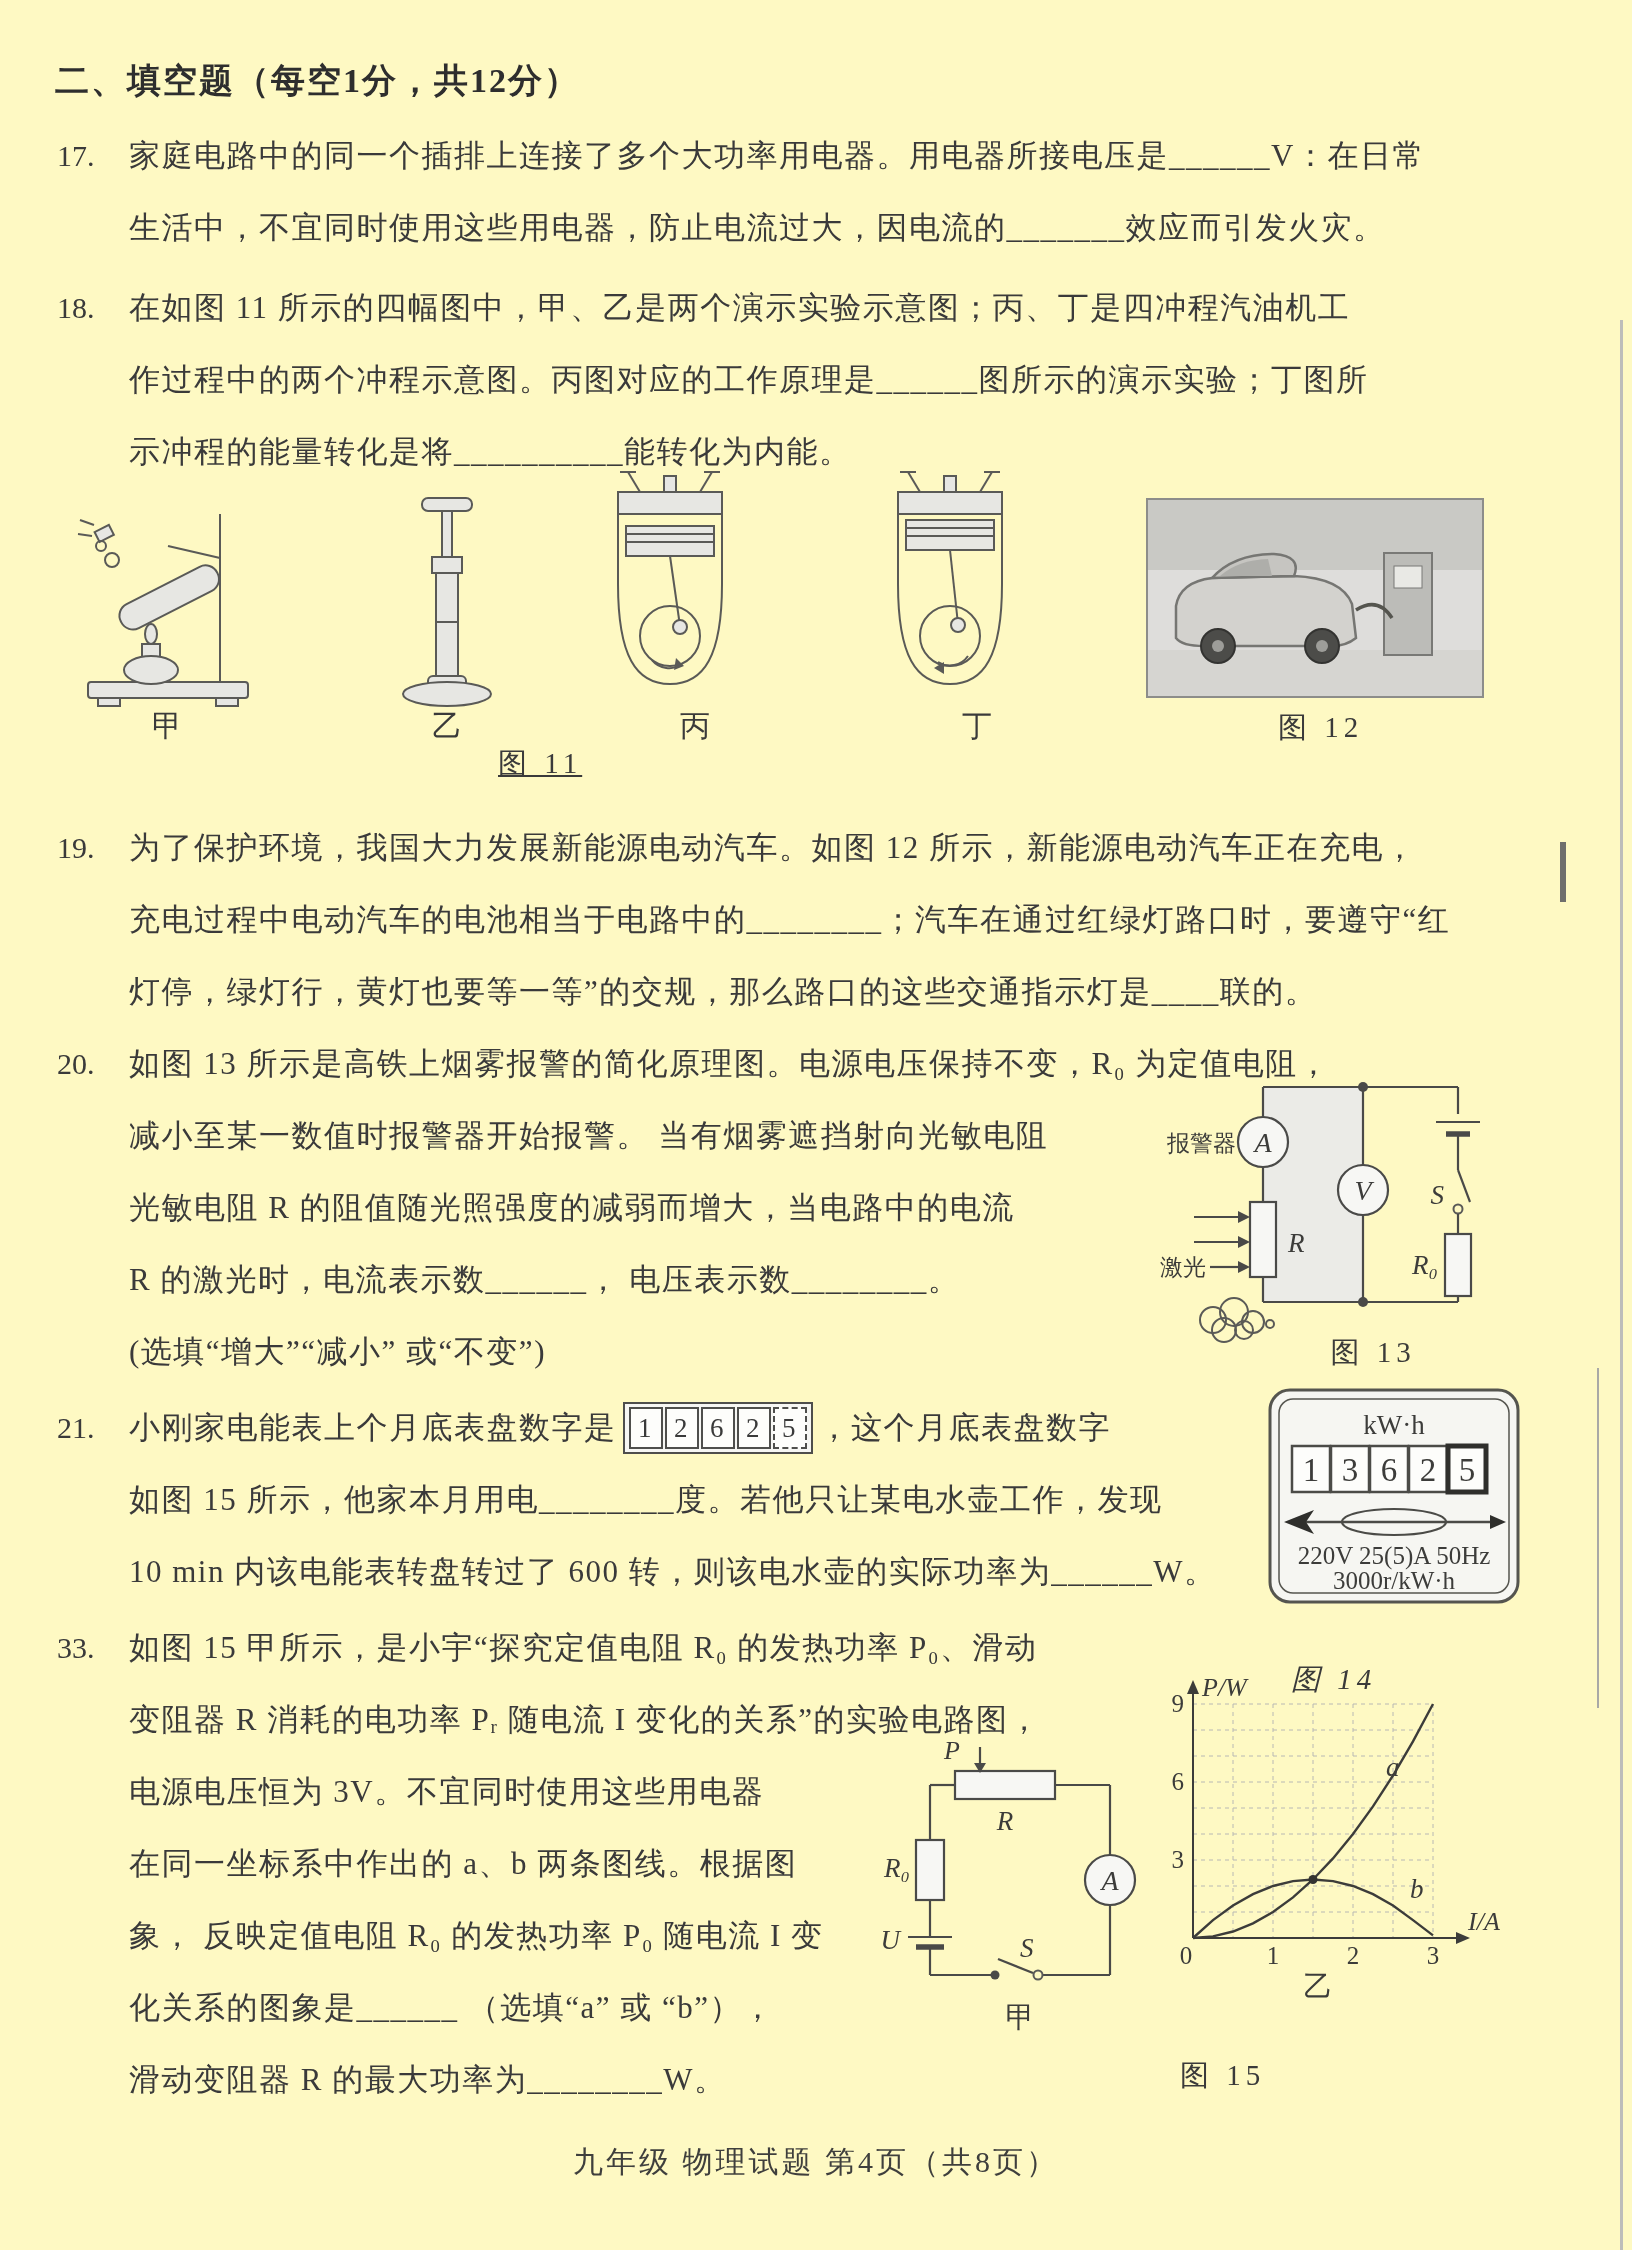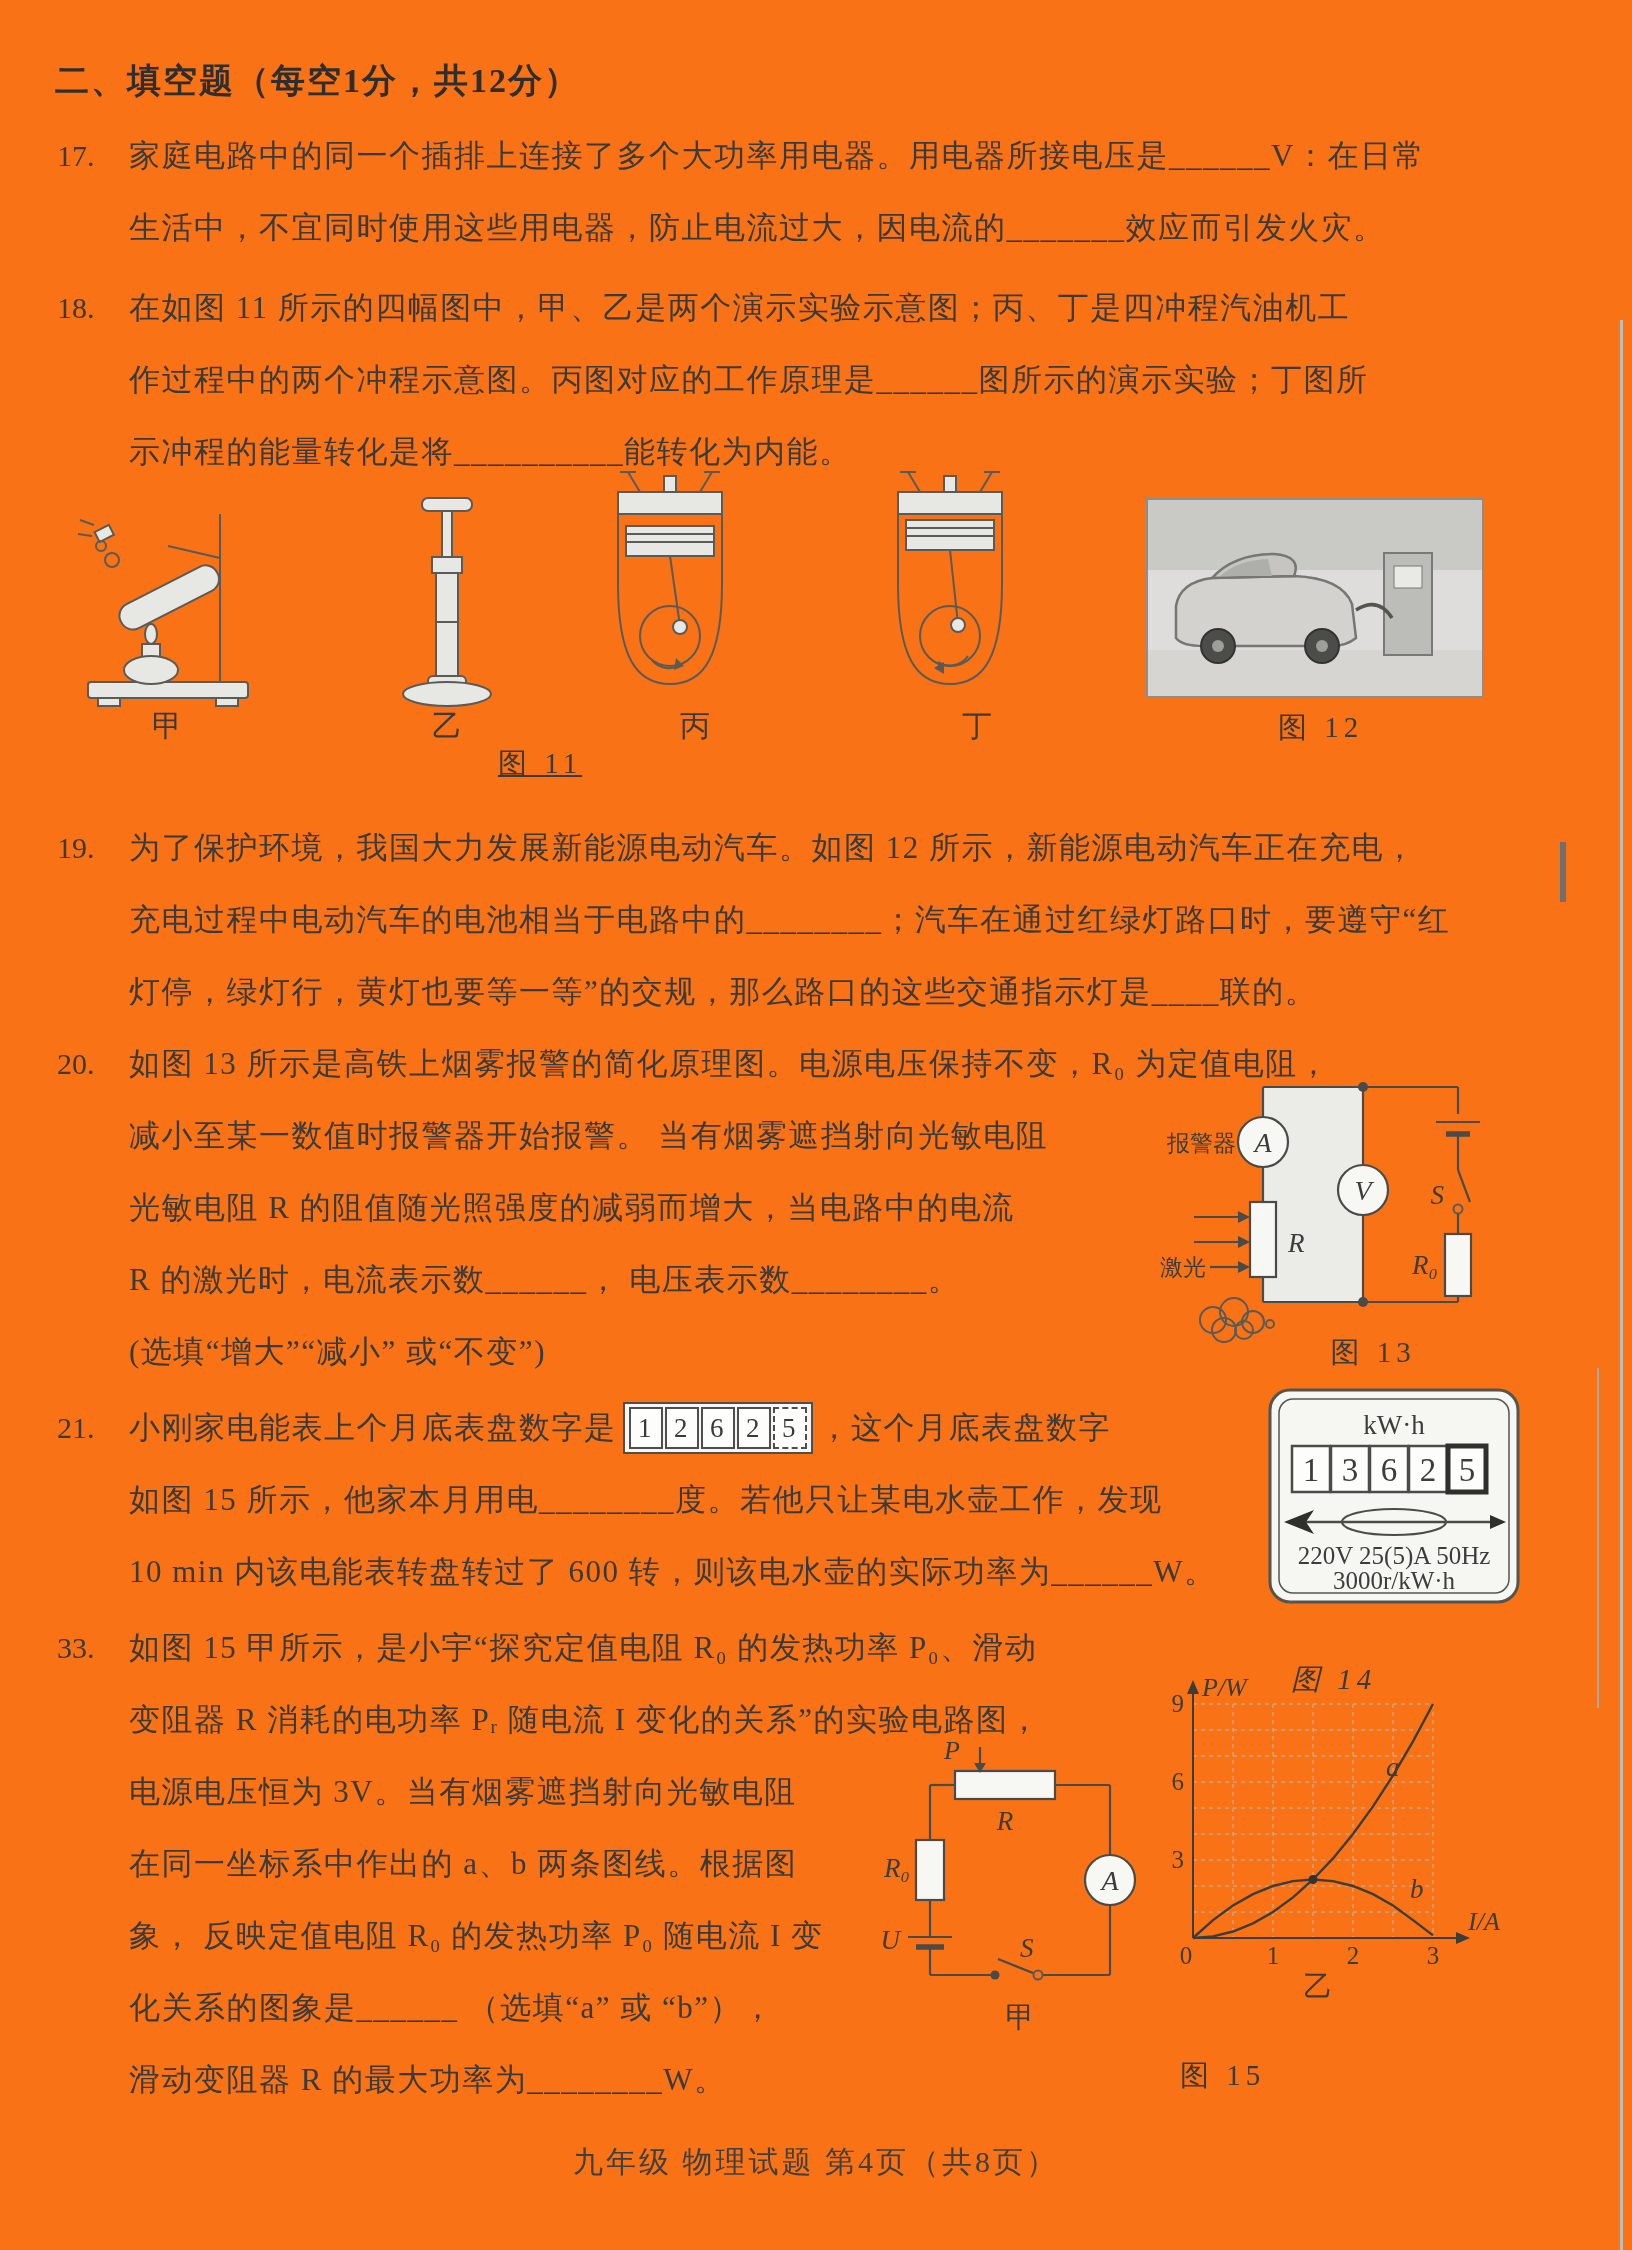--- a/index.html
+++ b/index.html
@@ -1,16 +1,16 @@
 <!DOCTYPE html>
 <html><head>
 <meta charset="utf-8">
 <style>
   html,body{margin:0;padding:0;background:#e9e9e7;}
-  .page{position:relative;width:1632px;height:2250px;margin:0 auto;background:#f97316;
+  .page{position:relative;width:1632px;height:2250px;margin:0 auto;background:#fef9c3;
         font-family:"Liberation Serif","DejaVu Serif",serif;color:#3a3a3a;overflow:hidden;}
   .abs{position:absolute;}
   .title{font-size:34px;font-weight:bold;letter-spacing:2px;color:#2e2e2e;}
   .q{position:absolute;}
   .qnum{position:absolute;left:0;top:0;height:72px;display:flex;align-items:center;font-size:30px;}
   .ln{white-space:nowrap;font-size:31px;height:72px;display:flex;align-items:center;
       letter-spacing:1.5px;margin-left:72px;}
   .figlabel{font-size:30px;letter-spacing:1px;}
   .figcap{font-size:29px;letter-spacing:5px;}
   .inline-meter{display:inline-flex;align-items:center;border:2px solid #4e4e4c;
@@ -245,21 +245,21 @@
     </g>
     <text x="132" y="182" font-size="25" text-anchor="middle">220V 25(5)A 50Hz</text>
     <text x="132" y="207" font-size="25" text-anchor="middle">3000r/kW·h</text>
   </svg>
   <div class="abs figcap" style="left:1291px;top:1660px;font-style:italic;">图 14</div>
 
   <div class="q" style="left:57px;top:1612px;">
     <div class="qnum">33.</div>
     <div class="ln">如图 15 甲所示，是小宇“探究定值电阻 R₀ 的发热功率 P₀、滑动</div>
     <div class="ln">变阻器 R 消耗的电功率 Pᵣ 随电流 I 变化的关系”的实验电路图，</div>
-    <div class="ln">电源电压恒为 3V。当有烟雾遮挡射向光敏电阻</div>
+    <div class="ln">电源电压恒为 3V。不宜同时使用这些用电器</div>
     <div class="ln">在同一坐标系中作出的 a、b 两条图线。根据图</div>
     <div class="ln">象， 反映定值电阻 R₀ 的发热功率 P₀ 随电流 I 变</div>
     <div class="ln">化关系的图象是______ （选填“a” 或 “b”），</div>
     <div class="ln">滑动变阻器 R 的最大功率为________W。</div>
   </div>
 
   <svg class="abs" style="left:870px;top:1735px;" width="290" height="300" viewBox="0 0 290 300">
     <line class="wire" x1="60" y1="50" x2="85" y2="50"></line>
     <rect class="box" x="85" y="36" width="100" height="28"></rect>
     <line class="wire" x1="110" y1="12" x2="110" y2="30"></line>

